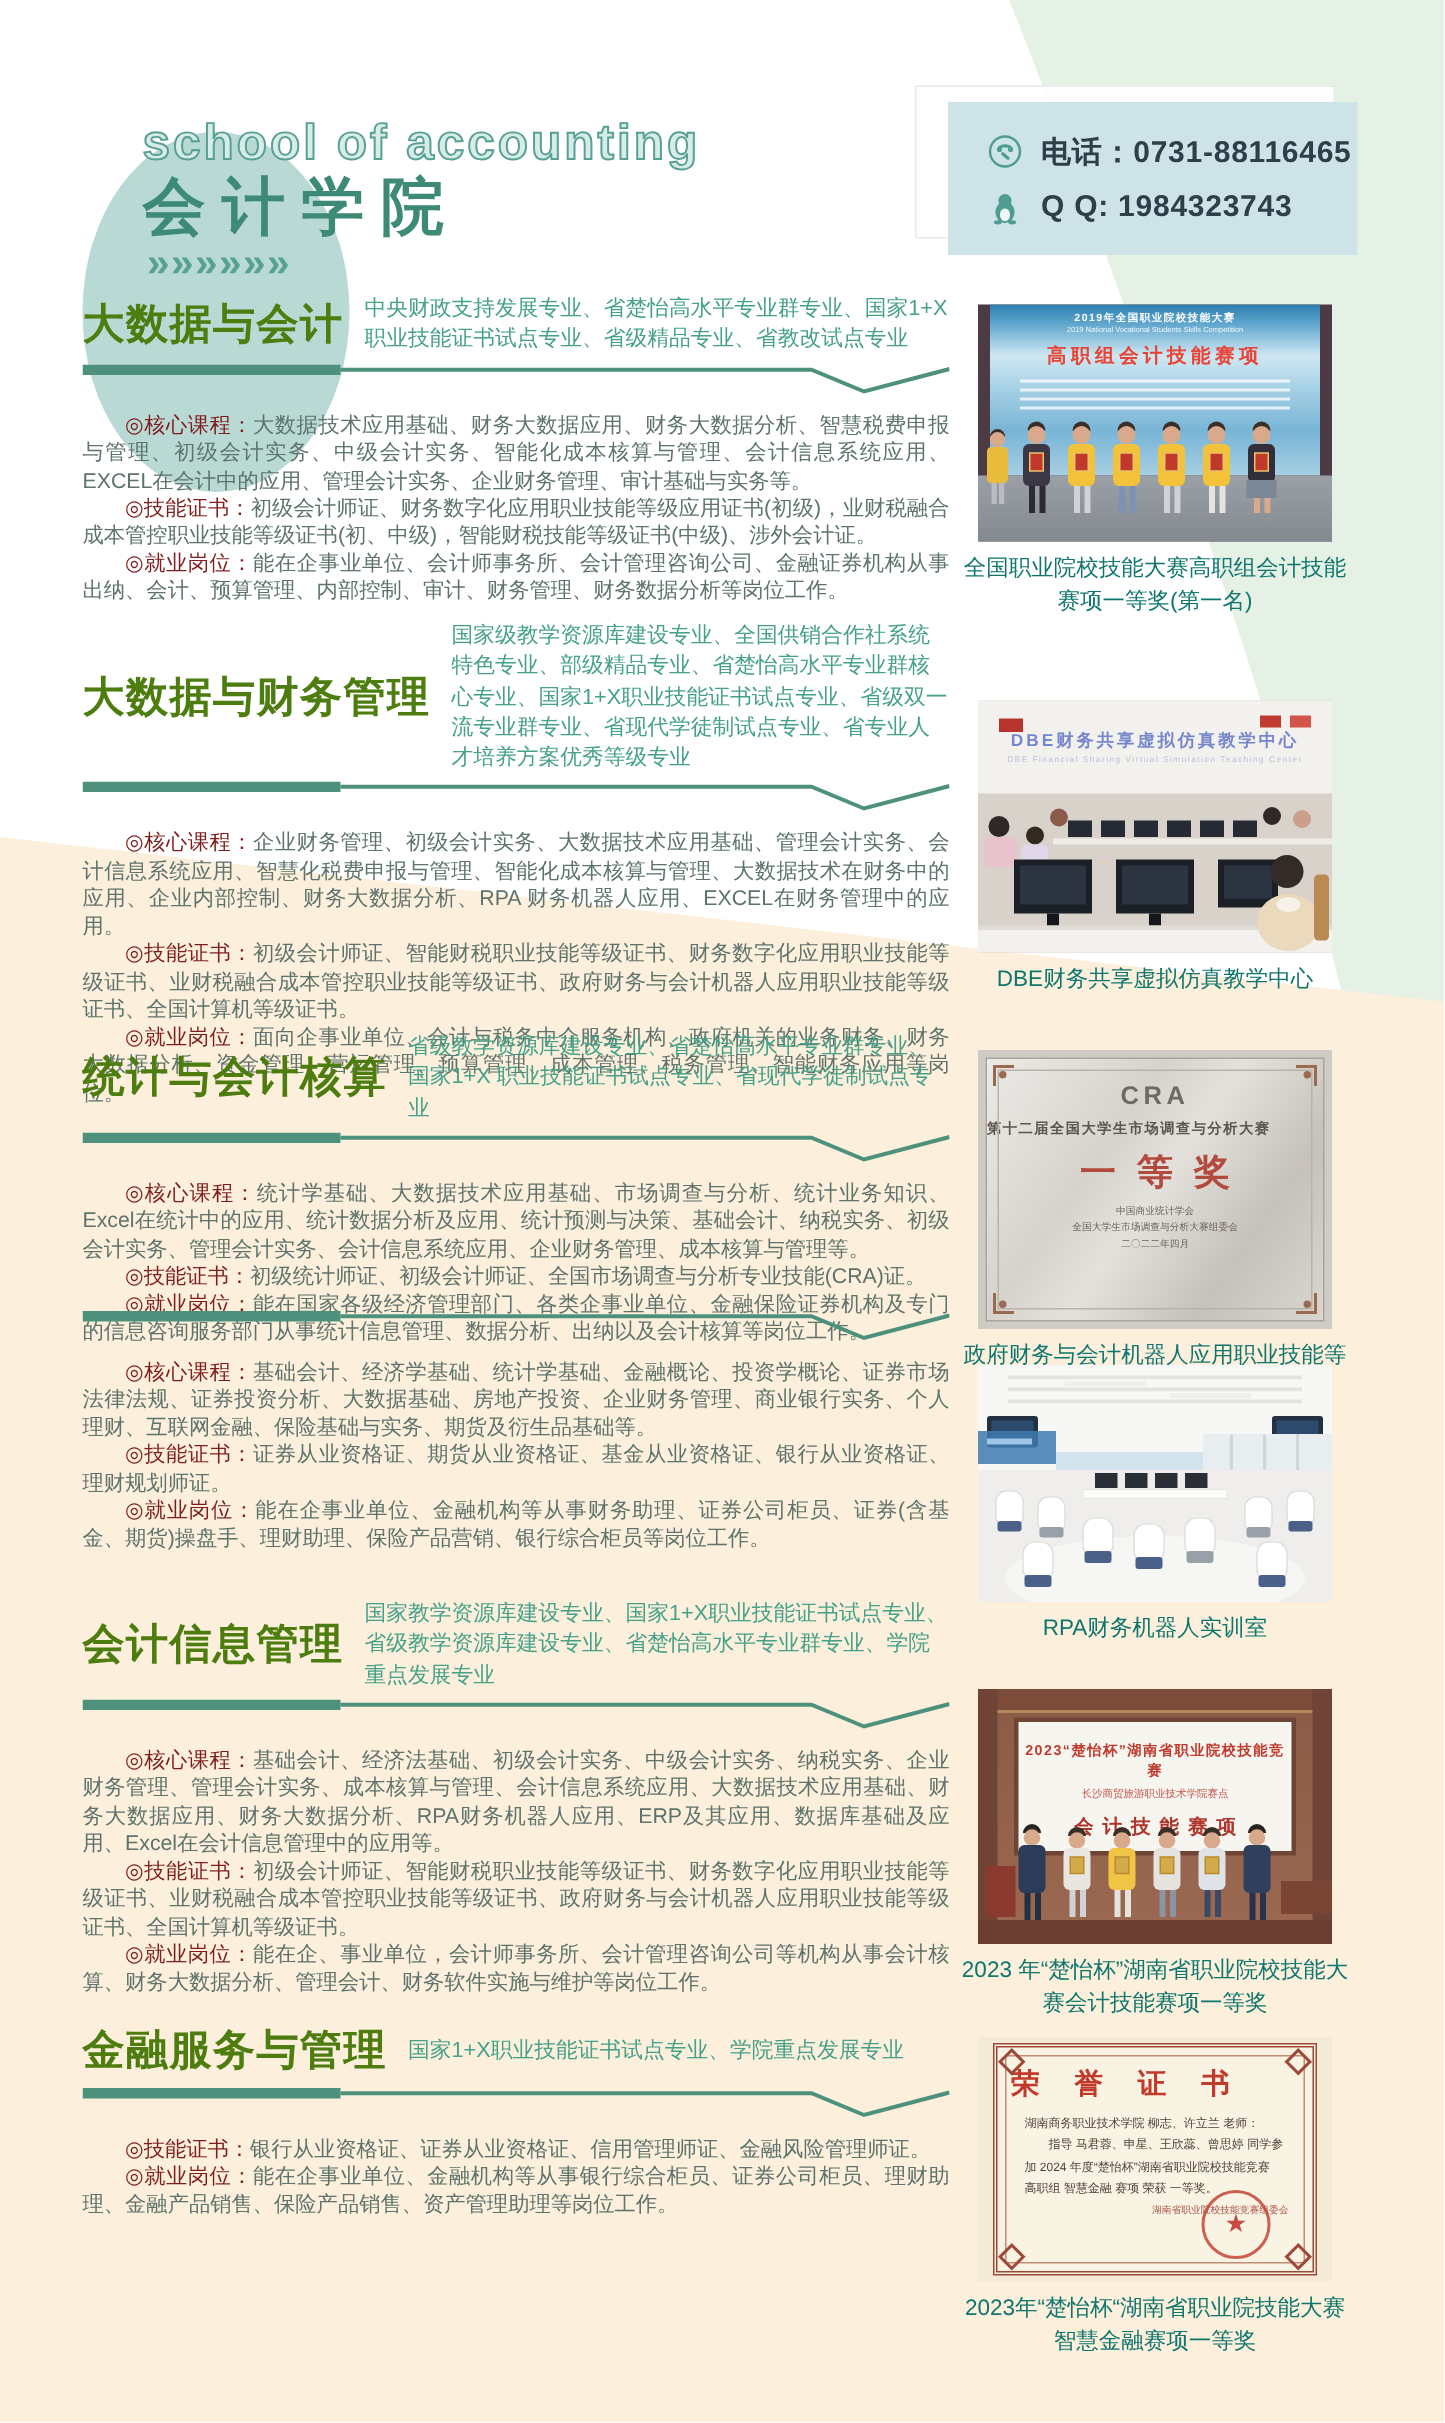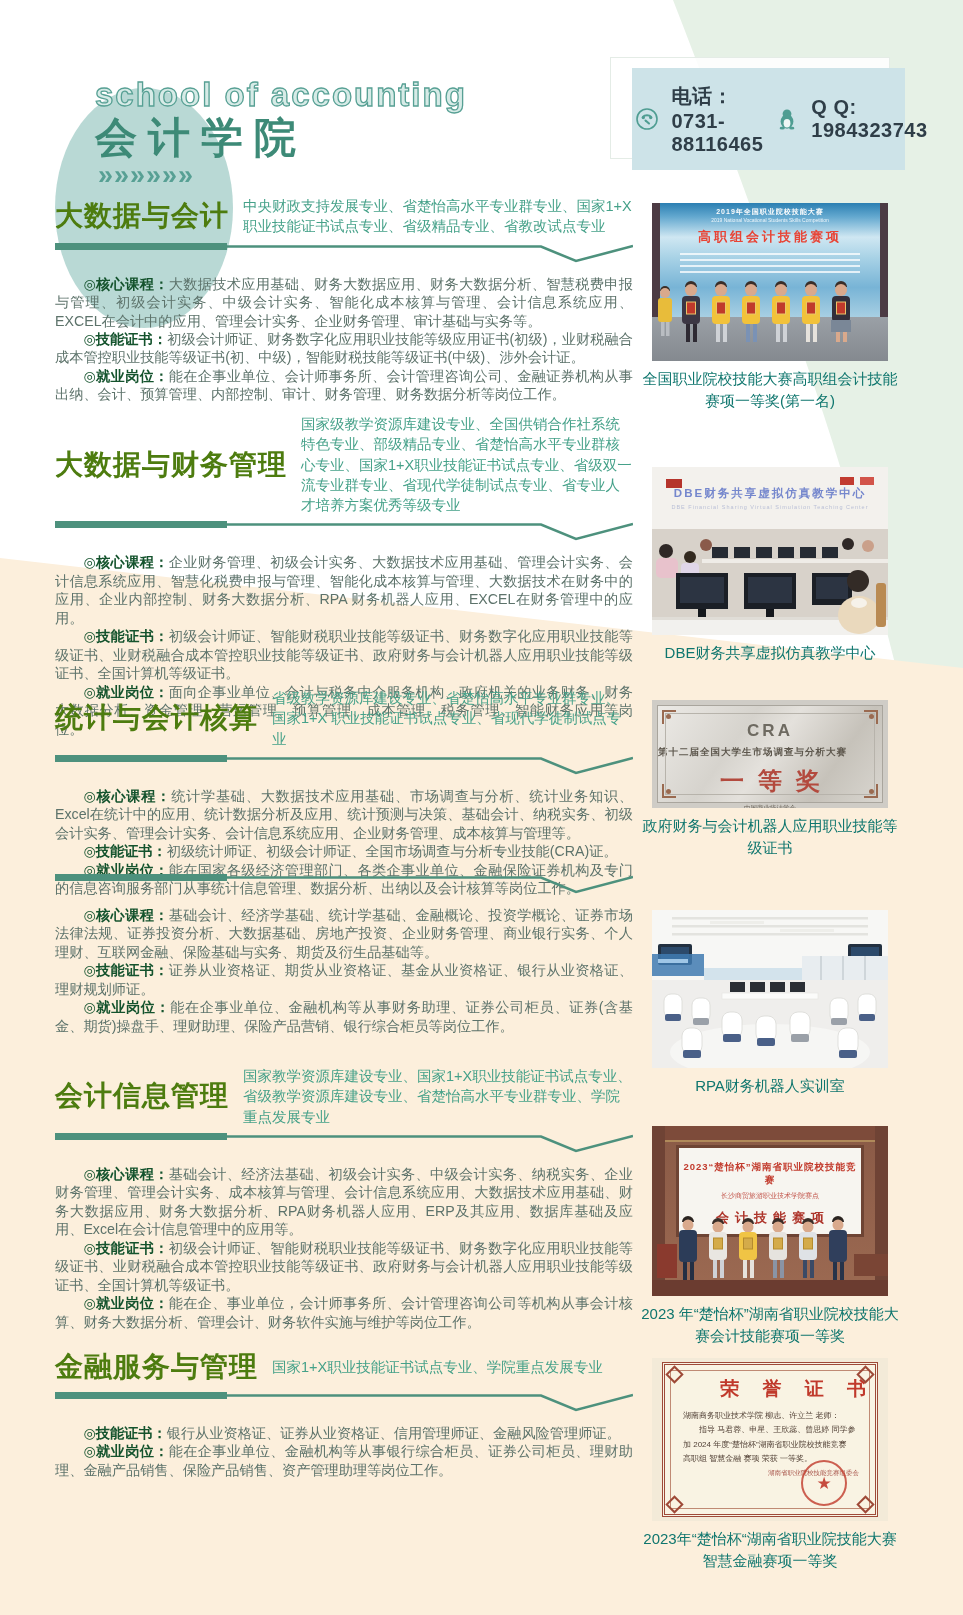--- a/index.html
+++ b/index.html
@@ -16,36 +16,36 @@
   .hero-en { position:absolute; left:95px; top:76px; font-size:33px; font-weight:bold;
     letter-spacing:2px; color:#d7ebe7; -webkit-text-stroke:1.3px #57a094; white-space:nowrap; }
   .hero-cn { position:absolute; left:95px; top:110px; font-size:42px; font-weight:bold;
     letter-spacing:11px; color:#3d8a77; white-space:nowrap; }
   .hero-arrows { position:absolute; left:98px; top:160px; font-size:27px; font-weight:bold;
     color:#57a094; letter-spacing:1px; }
 
   .contact-ghost { position:absolute; left:610px; top:57px; width:278px; height:100px;
     background:rgba(255,255,255,.85); border:1px solid #e4ece6; }
   .contact-box { position:absolute; left:632px; top:68px; width:273px; height:102px;
-    background:#cde3e8; display:flex; justify-content:center;
+    background:#cde3e8; display:flex; flex-direction:column; justify-content:center;
     gap:12px; padding-left:26px; box-sizing:border-box; }
   .contact-row { display:flex; align-items:center; gap:12px; }
   .contact-row .txt { font-size:20px; font-weight:bold; color:#2f3e48; letter-spacing:.5px; }
   .cicon { width:24px; height:24px; flex:0 0 24px; }
 
   
   .sec { position:absolute; left:55px; width:578px; }
   .sec-head { display:flex; align-items:center; gap:14px; }
   .sec-title { margin:0; font-size:28px; font-weight:bold; color:#4d7c0f;
     white-space:nowrap; letter-spacing:1px; }
   .sec-badges { margin:0; flex:1; font-size:14.5px; line-height:1.4; color:#45a189; text-align:left; }
   .divider { display:block; margin-top:6px; }
   .item { margin:0; font-size:14.2px; line-height:1.3; color:#5d736b;
     text-indent:2em; text-align:justify; }
-  .item .lbl { color:#14532d; font-weight:bold;margin-top:24px; }
+  .item .lbl { color:#7f1d1d; font-weight:normal;margin-top:24px; }
   .items { margin-top:8px; }
 
   
   .fig { position:absolute; left:640px; width:260px; margin:0; text-align:center; }
   .photo { position:relative; width:236px; margin:0 auto; overflow:hidden; }
   figcaption { margin-top:7px; font-size:15px; line-height:1.45; color:#0f766e; }
 
   
   .p1 { height:158px; background:#4c3b44; }
   .p1-board { position:absolute; left:8px; right:8px; top:0; bottom:44px;
@@ -66,21 +66,21 @@
   .p2-wall i { position:absolute; display:block; }
   .lg1 { left:14px; top:12px; width:16px; height:9px; background:#b5342c; }
   .lg2 { right:34px; top:10px; width:14px; height:8px; background:#c23b30; }
   .lg3 { right:14px; top:10px; width:14px; height:8px; background:#d2544a; }
   .p2-t1 { padding-top:19px; text-align:center; font-size:11.5px; font-weight:bold;
     color:#7587cd; letter-spacing:2px; }
   .p2-t2 { text-align:center; font-size:5.5px; color:#b9bfd6; letter-spacing:1px; margin-top:3px; }
   .p2-scene { position:absolute; left:0; top:62px; width:236px; height:106px; }
 
   
-  .p3 { height:108px; background:#cfccc6; }
+  .p3 { height:186px; background:#cfccc6; }
   .plaque { position:absolute; inset:5px; border:1px solid #a9a59d;
     background:linear-gradient(125deg,#eceae6 0%,#d6d3cd 35%,#e4e1dc 50%,#c6c2ba 75%,#d9d6d0 100%); }
   .plaque-in { position:absolute; inset:7px; border:1px solid #b7b3ab; }
   .fl { position:absolute; width:14px; height:14px; }
   .fl::before { content:""; position:absolute; inset:0; border-top:2px solid #9a6a50; border-left:2px solid #9a6a50; }
   .fl::after { content:""; position:absolute; width:5px; height:5px; border-radius:50%; background:#9a6a50; left:4px; top:4px; }
   .fl.tl { left:4px; top:4px; } .fl.tr { right:4px; top:4px; transform:rotate(90deg); }
   .fl.br { right:4px; bottom:4px; transform:rotate(180deg); } .fl.bl { left:4px; bottom:4px; transform:rotate(270deg); }
   .p3-brand { margin-top:15px; text-align:center; font-size:17px; font-weight:bold; color:#6e6a61; letter-spacing:3px; }
   .p3-title { margin-top:5px; text-align:left; font-size:9.5px; font-weight:bold; color:#5d574d; letter-spacing:1px; }
@@ -109,21 +109,21 @@
   .p5-people { position:absolute; left:0; bottom:14px; width:236px; height:66px; }
   .p5-floor { position:absolute; left:0; right:0; bottom:0; height:16px; background:#6b3c30; }
 
   
   .p6 { height:163px; background:#f3ead8; }
   .cert { position:absolute; inset:4px 10px; background:#f9f3e3; border:3px double #9e4937; }
   .cert-in { position:absolute; inset:5px; border:1px solid #c08a74; }
   .cnr { position:absolute; width:9px; height:9px; border:2px solid #9e4937; transform:rotate(45deg); }
   .cnr.tl { left:3px; top:3px; } .cnr.tr { right:3px; top:3px; }
   .cnr.bl { left:3px; bottom:3px; } .cnr.br { right:3px; bottom:3px; }
-  .c-title { margin-top:11px; text-align:right; font-size:19px; font-weight:bold; color:#c0392b;
+  .c-title { margin-top:11px; text-align:left; font-size:19px; font-weight:bold; color:#c0392b;
     letter-spacing:9px; text-indent:9px; }
   .c-body { margin:7px 18px 0; font-size:8px; color:#503f34; line-height:1.8; text-align:left; }
   .c-ind { text-indent:2em; }
   .c-org { position:absolute; right:16px; bottom:36px; font-size:6.5px; color:#a8544a; }
   .c-seal { position:absolute; right:28px; bottom:8px; width:42px; height:42px;
     border:2px solid rgba(192,57,43,.8); border-radius:50%; }
   .c-seal .star { position:absolute; inset:0; display:flex; align-items:center; justify-content:center;
     font-size:17px; color:rgba(192,57,43,.9); font-style:normal; }
 </style>
 </head>

